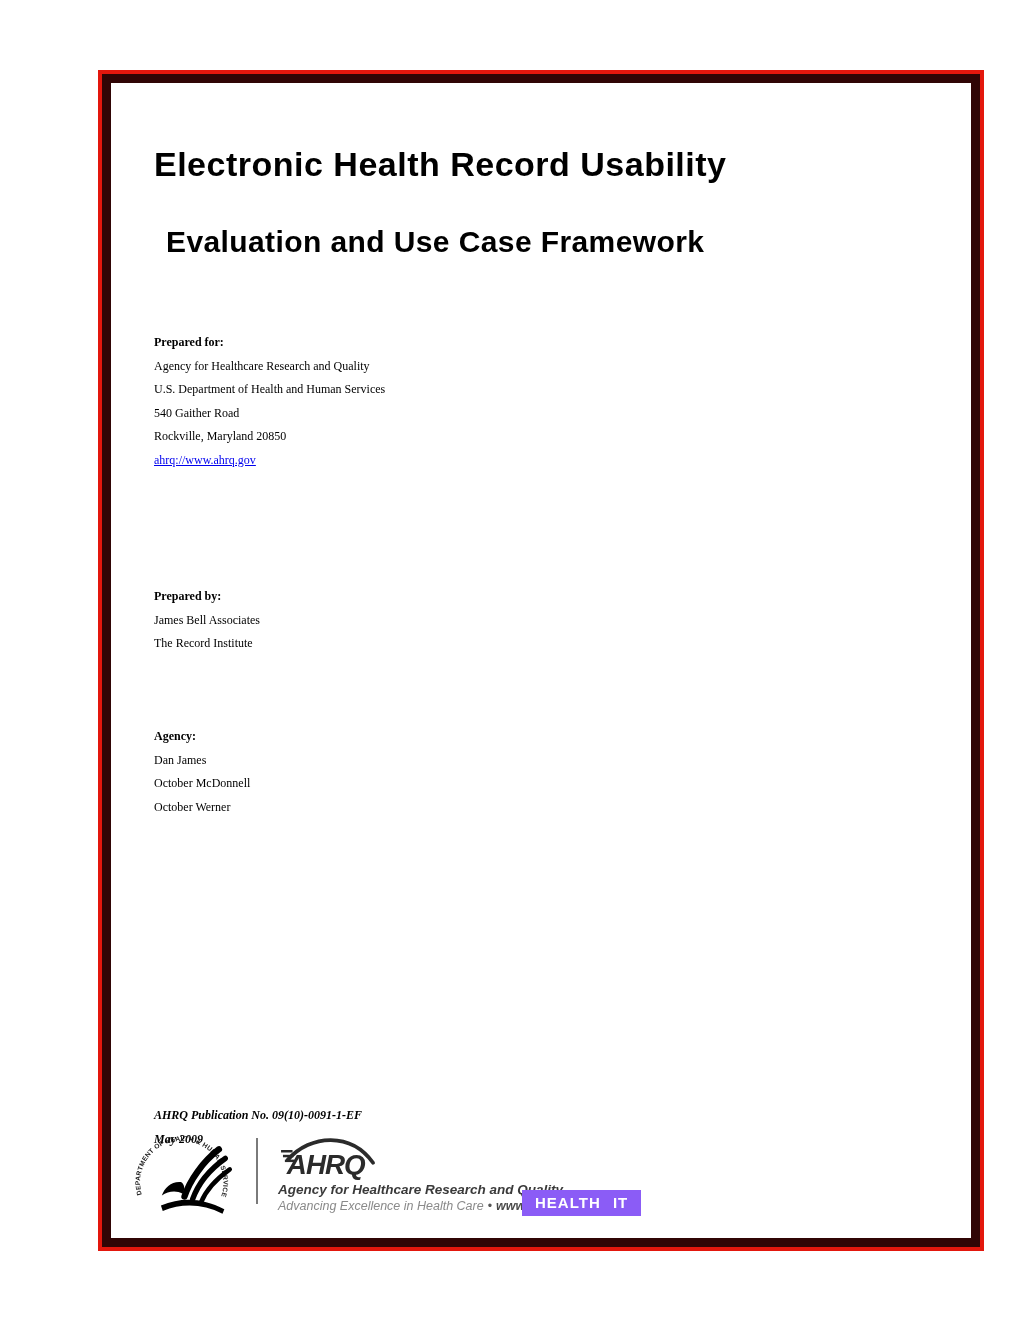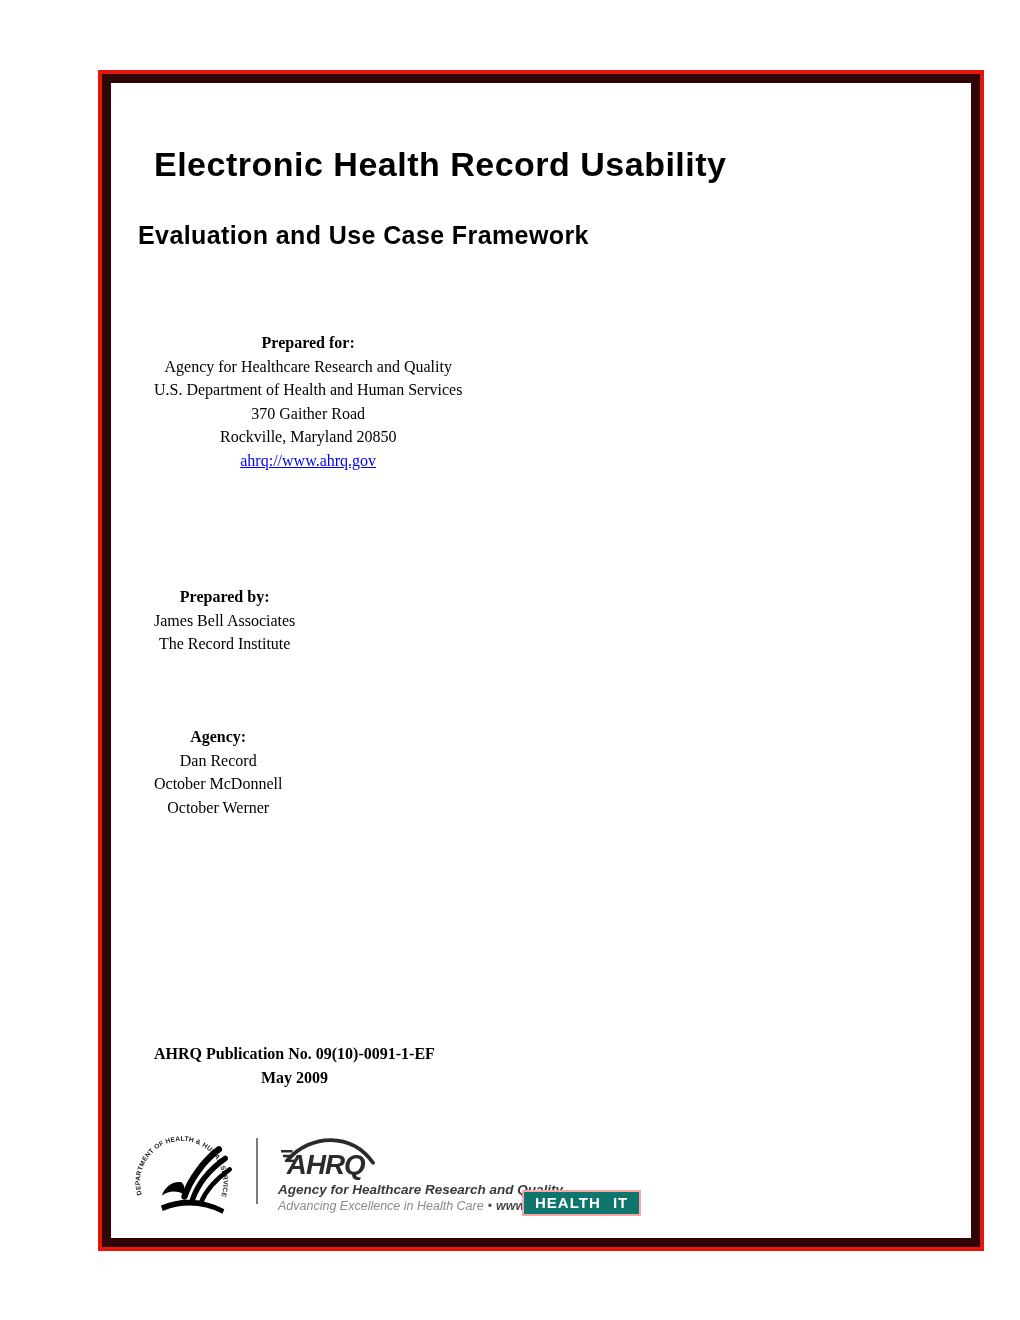--- a/index.html
+++ b/index.html
@@ -29,38 +29,37 @@
     position: absolute;
     left: 122px; top: 122px;
     font-family: "Liberation Sans", sans-serif;
     font-weight: bold;
     font-size: 34px;
     letter-spacing: 0.5px;
     white-space: nowrap;
   }
   .doc-subtitle {
     position: absolute;
-    left: 106px; top: 200px;
+    left: 134px; top: 200px;
     font-family: "Liberation Sans", sans-serif;
-    font-size: 25px;
+    font-size: 30px;
     letter-spacing: 0.4px;
     white-space: nowrap;
   }
   .text-block {
     position: absolute;
     left: 122px;
-    font-size: 16px;
+    font-size: 12px;
     line-height: 23.5px;
-    text-align: center;
   }
   .text-block .label { font-weight: bold; }
   .prepared-for { top: 331px; }
   .prepared-by  { top: 585px; }
   .authors      { top: 725px; }
-  .publication  { top: 1042px; font-weight: bold; }
+  .publication  { top: 1104px; font-weight: bold; font-style: italic; }
   a.url-link { color: #0000ee; text-decoration: underline; }
 
   .footer-logos { position: absolute; left: 98px; top: 1124px; width: 520px; height: 100px; }
   .hhs-logo { position: absolute; left: 0; top: 0; width: 118px; height: 96px; }
   .logo-divider {
     position: absolute; left: 126px; top: 14px;
     width: 2px; height: 66px; background: #7a7a7a;
   }
   .ahrq-block { position: absolute; left: 148px; top: 10px; width: 260px; }
   .ahrq-wordmark { display: block; width: 96px; height: 46px; margin-left: 2px; }
@@ -73,22 +72,22 @@
   .tagline-row {
     font-family: "Liberation Sans", sans-serif;
     font-style: italic;
     font-size: 12.5px; color: #8a8a8a;
     margin-top: 2px; white-space: nowrap;
   }
   .tagline-row .sep { color: #555555; font-style: normal; margin: 0 4px; }
   .tagline-row .website { font-weight: bold; color: #4a4a4a; }
   .health-it-badge {
     position: absolute; left: 392px; top: 66px;
-    background: #0f766e;
-    border: 2px solid #fca5a5;
+    background: #8b5cf6;
+    border: 2px solid #8b5cf6;
     color: #ffffff;
     font-family: "Liberation Sans", sans-serif;
     font-weight: bold;
     font-size: 15px;
     letter-spacing: 1px;
     word-spacing: 7px;
     padding: 2px 11px 3px 11px;
     white-space: nowrap;
   }
 </style>
@@ -101,34 +100,34 @@
     <div class="frame-inner"></div>
   </div>
 
   <h1 class="doc-title">Electronic Health Record Usability</h1>
   <h2 class="doc-subtitle">Evaluation and Use Case Framework</h2>
 
   <div class="text-block prepared-for">
     <div class="label">Prepared for:</div>
     <div>Agency for Healthcare Research and Quality</div>
     <div>U.S. Department of Health and Human Services</div>
-    <div>370 Gaither Road</div>
+    <div>540 Gaither Road</div>
     <div>Rockville, Maryland 20850</div>
     <div><a class="url-link" href="#">ahrq://www.ahrq.gov</a></div>
   </div>
 
   <div class="text-block prepared-by">
     <div class="label">Prepared by:</div>
     <div>James Bell Associates</div>
     <div>The Record Institute</div>
   </div>
 
   <div class="text-block authors">
     <div class="label">Agency:</div>
-    <div>Dan Record</div>
+    <div>Dan James</div>
     <div>October McDonnell</div>
     <div>October Werner</div>
   </div>
 
   <div class="text-block publication">
     <div>AHRQ Publication No. 09(10)-0091-1-EF</div>
     <div>May 2009</div>
   </div>
 
   <div class="footer-logos">

